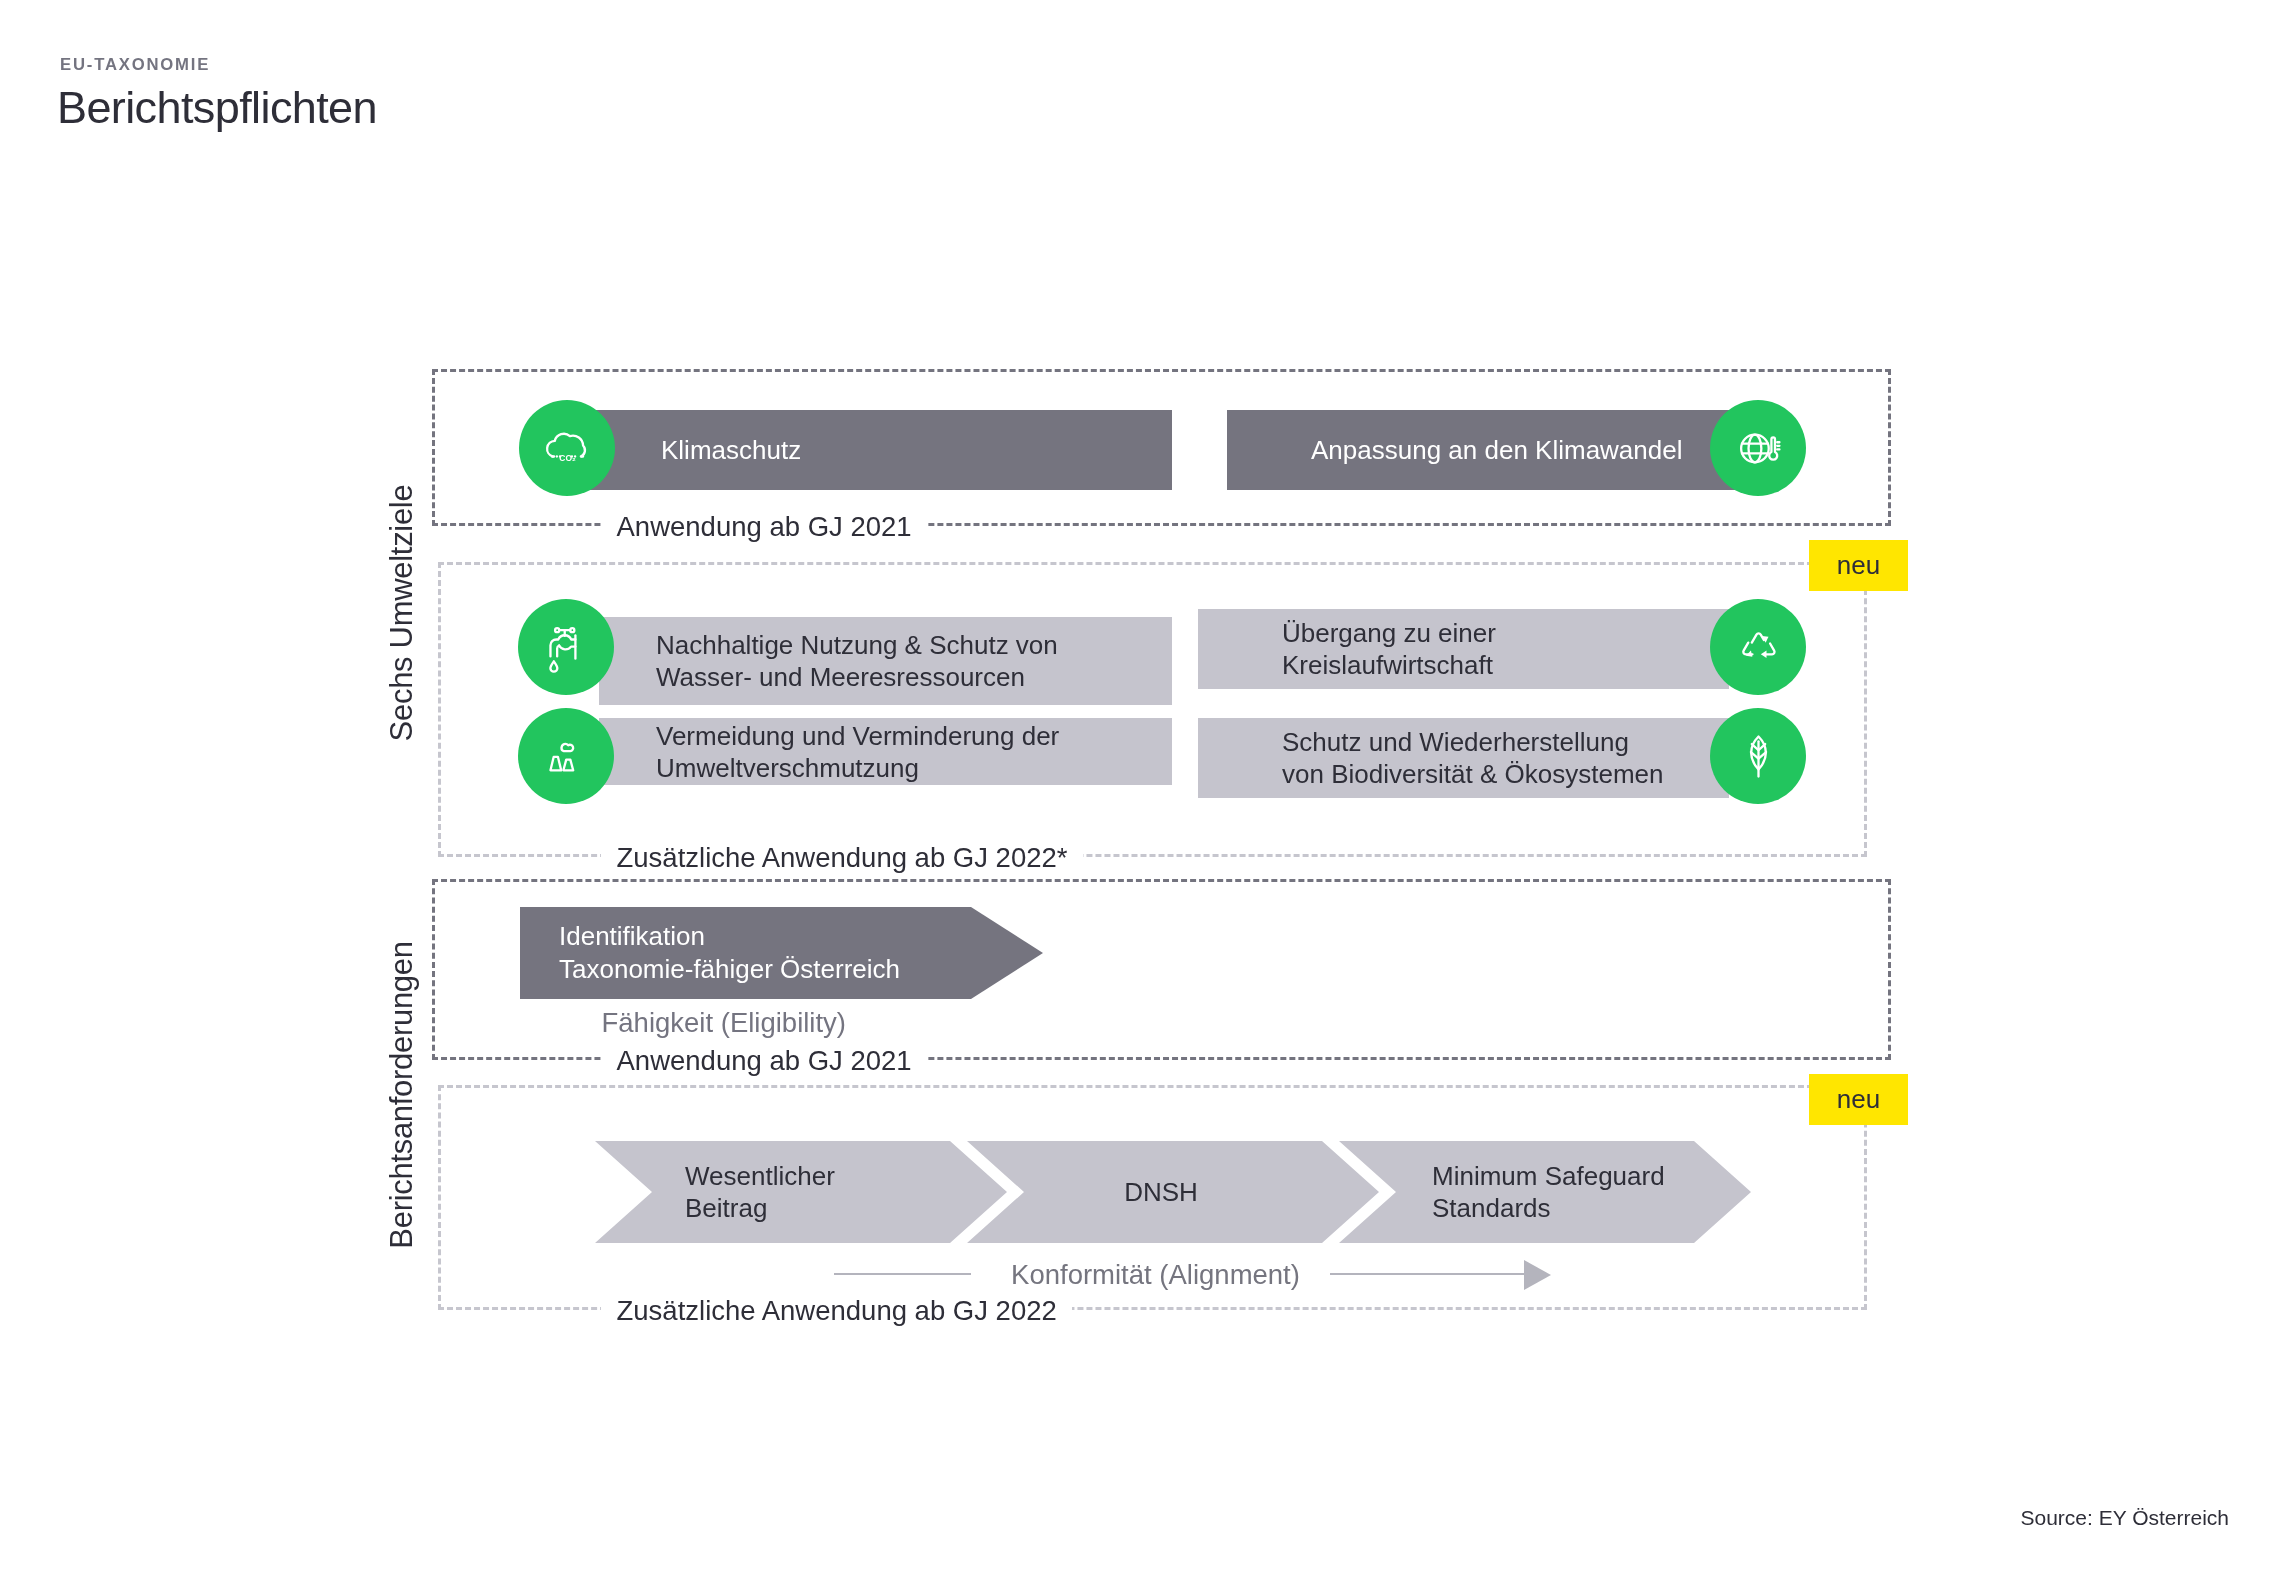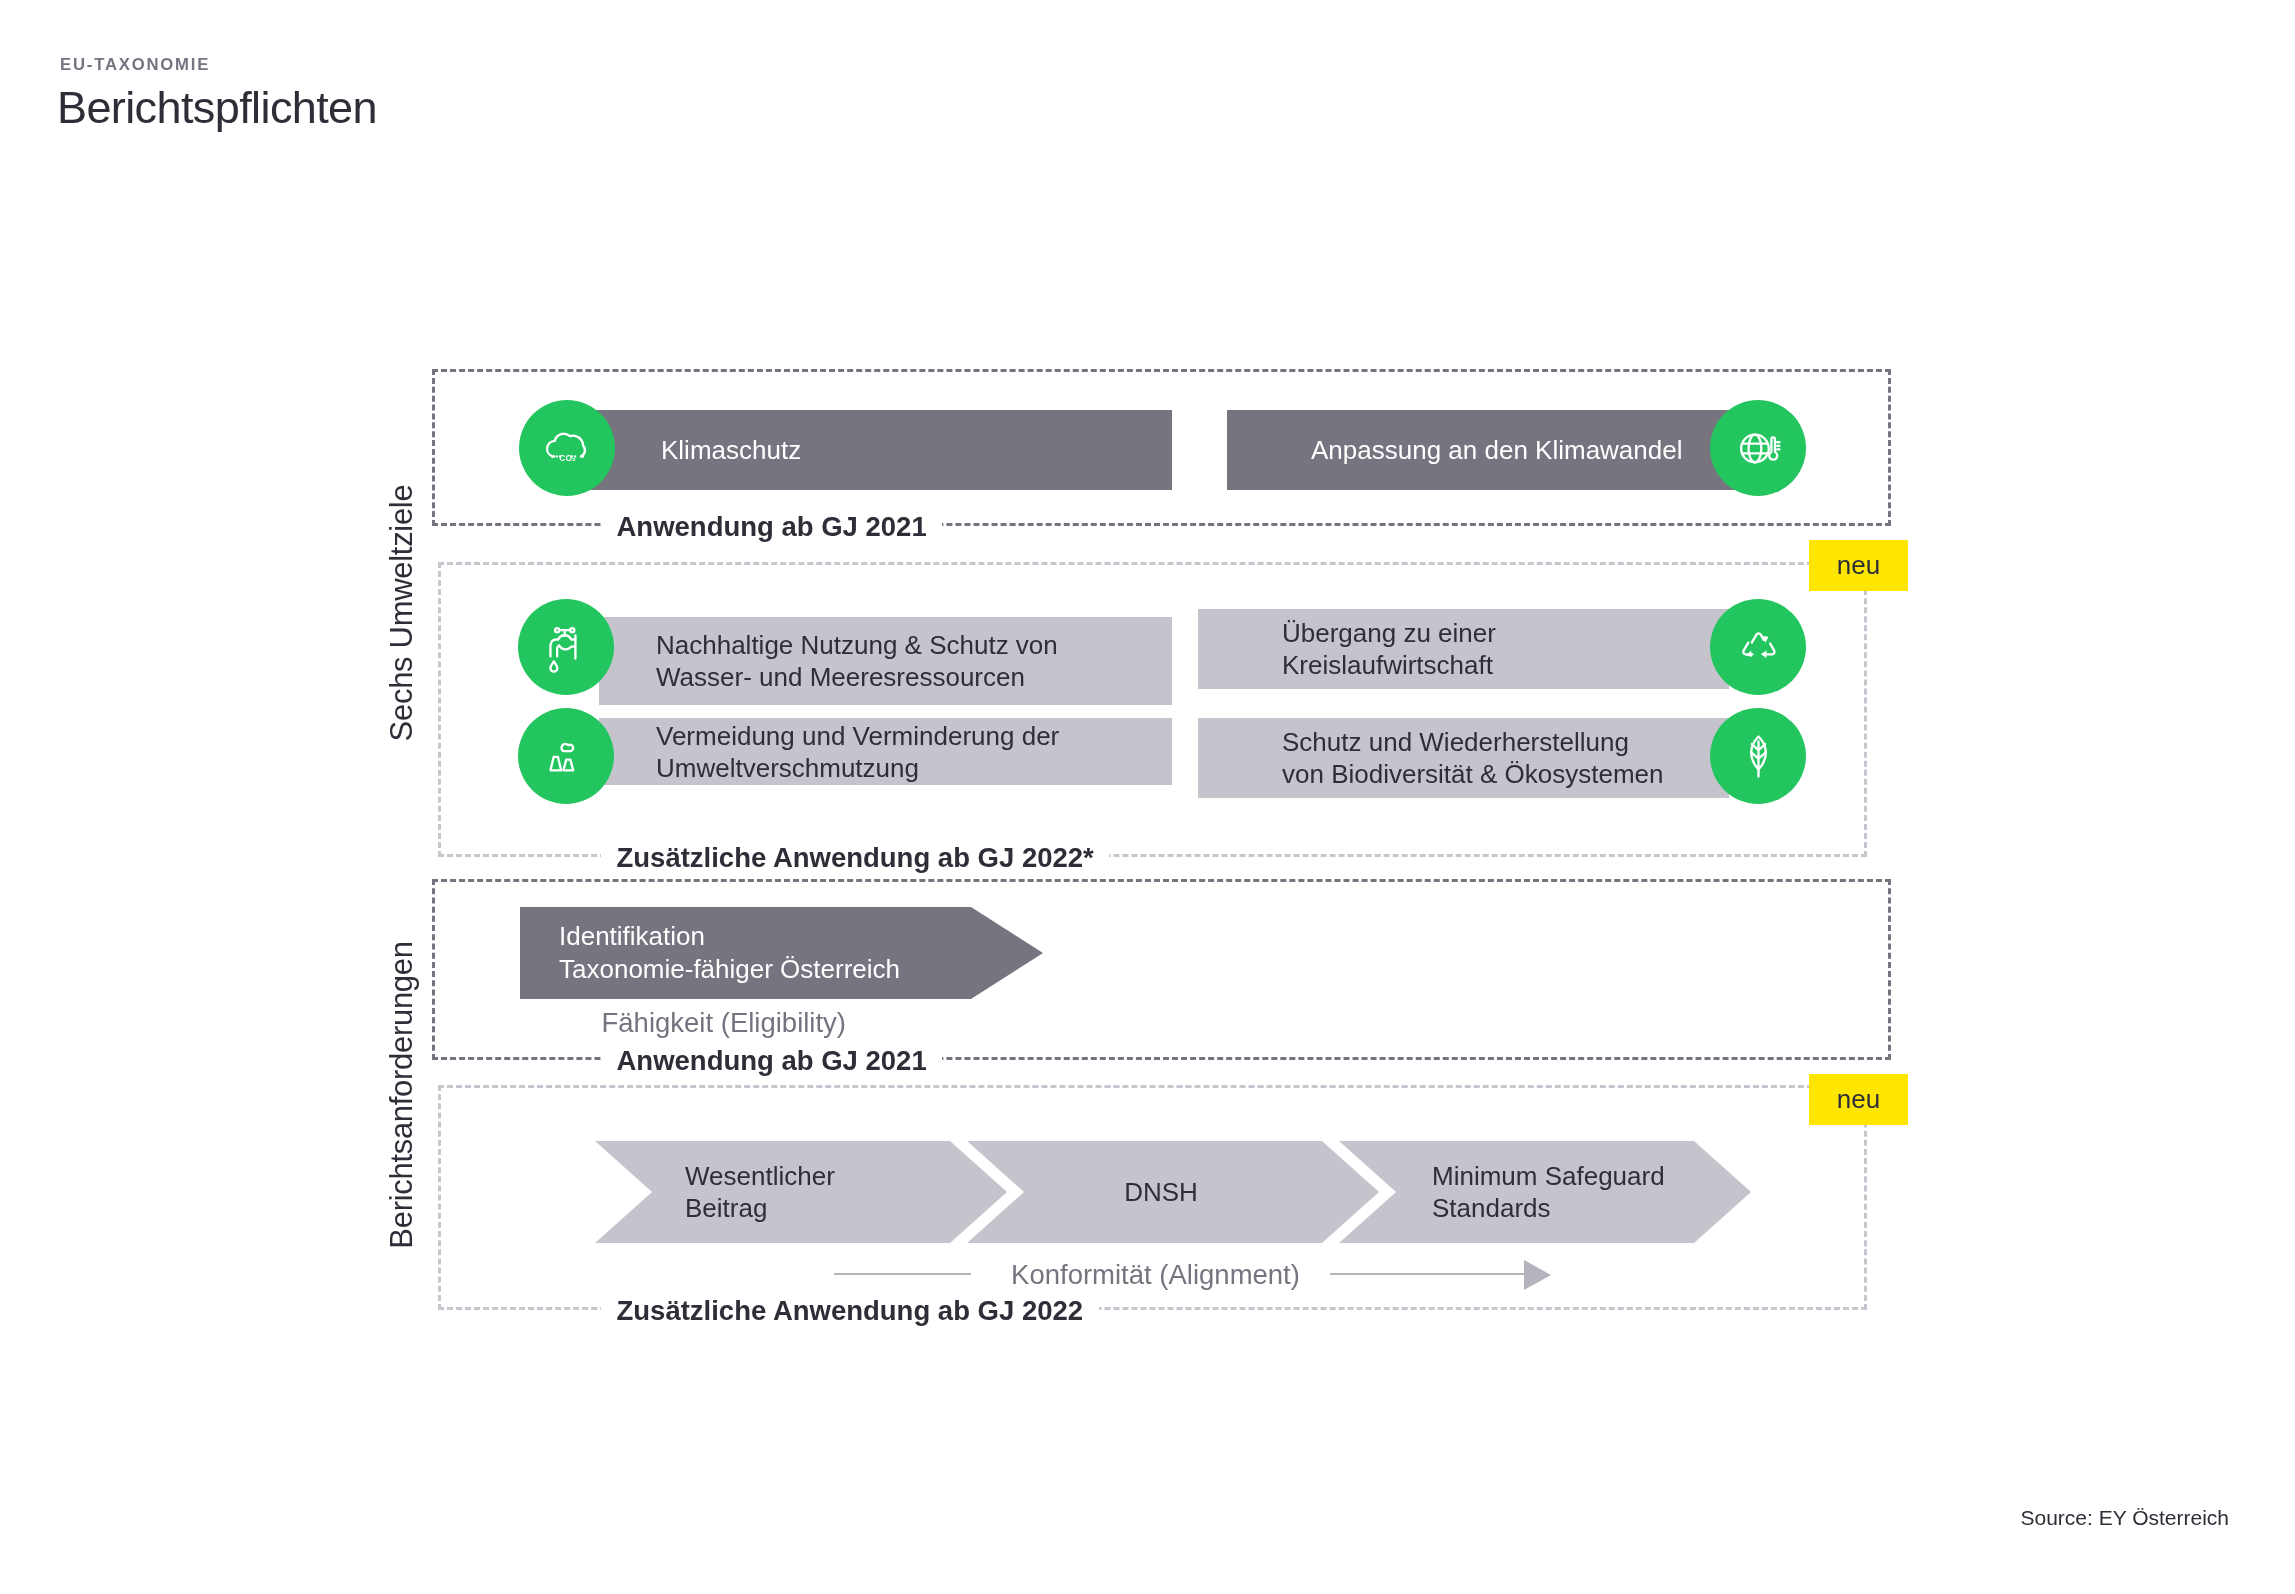--- a/index.html
+++ b/index.html
@@ -16,21 +16,21 @@
   .side-label{position:absolute;white-space:nowrap;font-size:31px;letter-spacing:-0.3px;
               color:#2e2e38;transform:translate(-50%,-50%) rotate(-90deg);}
 
   
   .gbox{position:absolute;box-sizing:border-box;}
   .gbox.dark-border{border:3px dashed #74747f;}
   .gbox.light-border{border:3px dashed #c6c6ce;}
 
   
   .box-footer{position:absolute;bottom:-20px;background:#ffffff;padding:0 15.5px;
-              font-size:27.5px;line-height:33px;color:#2e2e38;white-space:nowrap;font-weight:bold;}
+              font-size:27.5px;line-height:33px;color:#2e2e38;white-space:nowrap;}
 
   .sub-label{position:absolute;background:#ffffff;padding:0 15.5px;font-size:27.5px;
              line-height:33px;color:#747480;white-space:nowrap;}
 
   
   .bar{position:absolute;display:flex;align-items:center;box-sizing:border-box;}
   .bar.dark{background:#75747f;color:#ffffff;}
   .bar.light{background:#c5c4cd;color:#2e2e38;}
   .bar-label{display:flex;flex-direction:column;font-size:26px;line-height:32px;}
 

